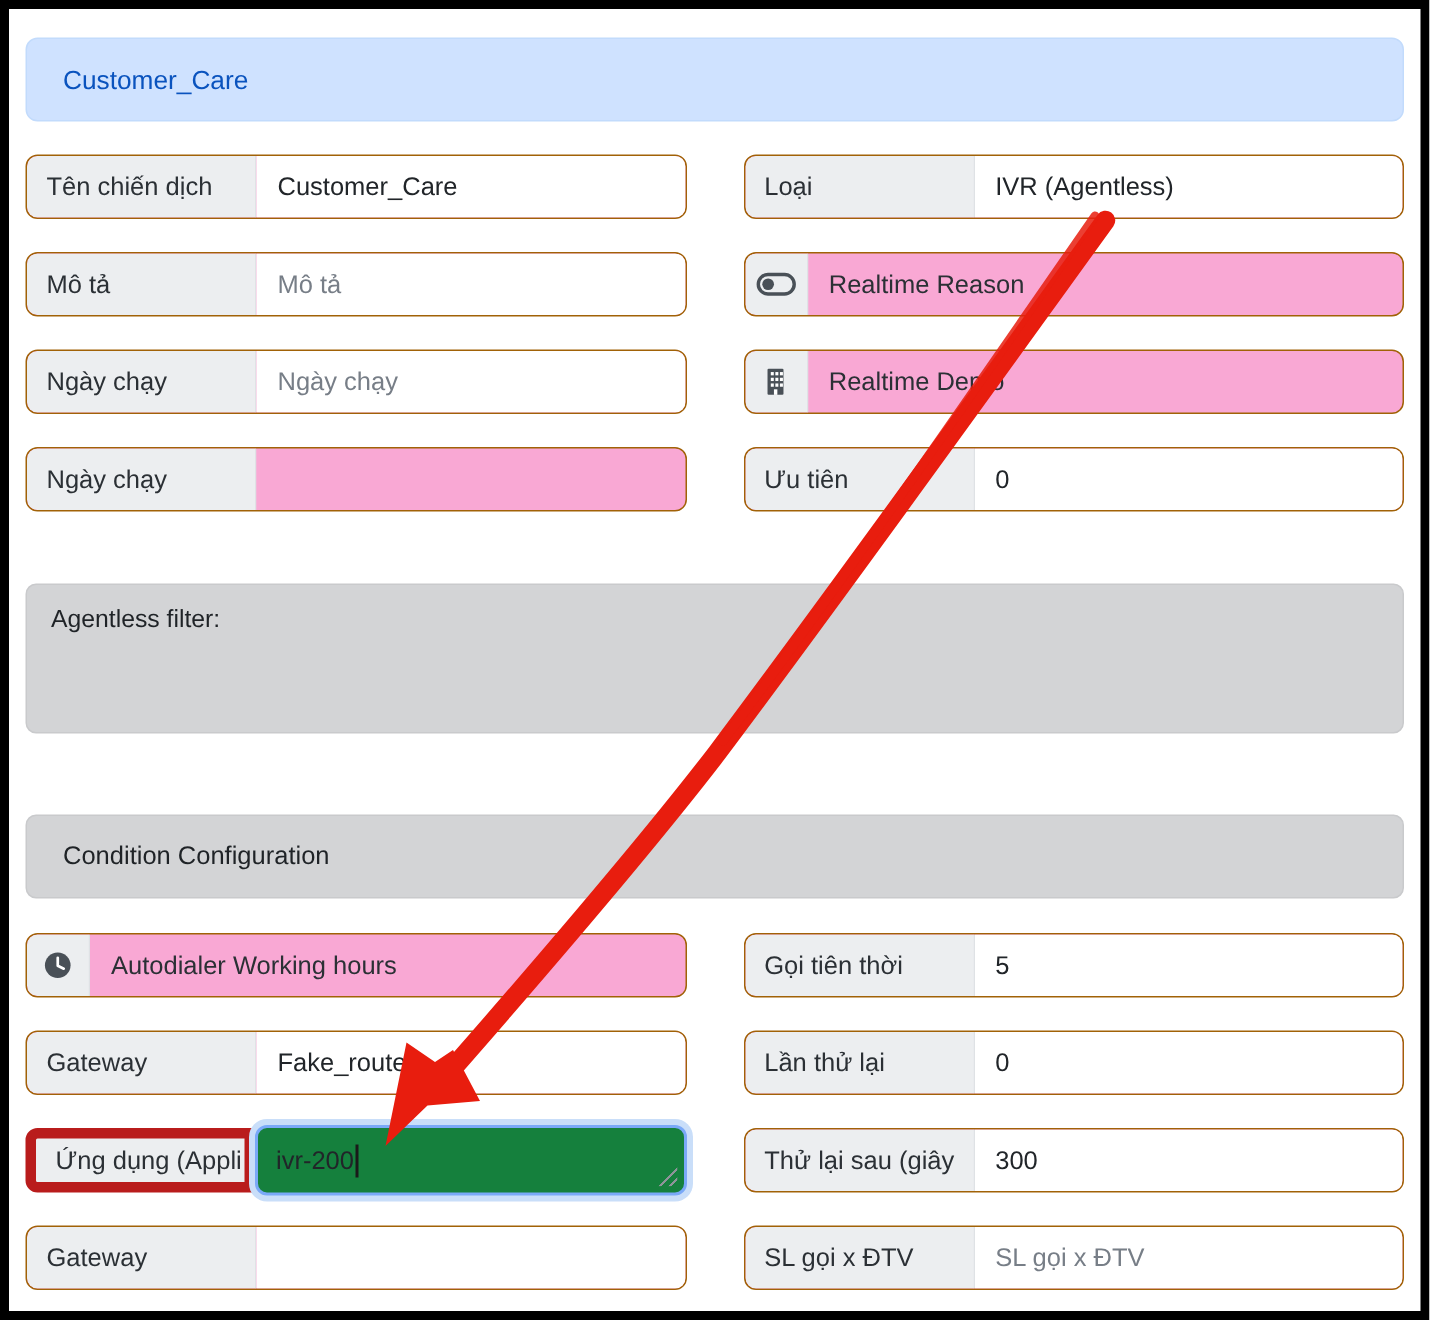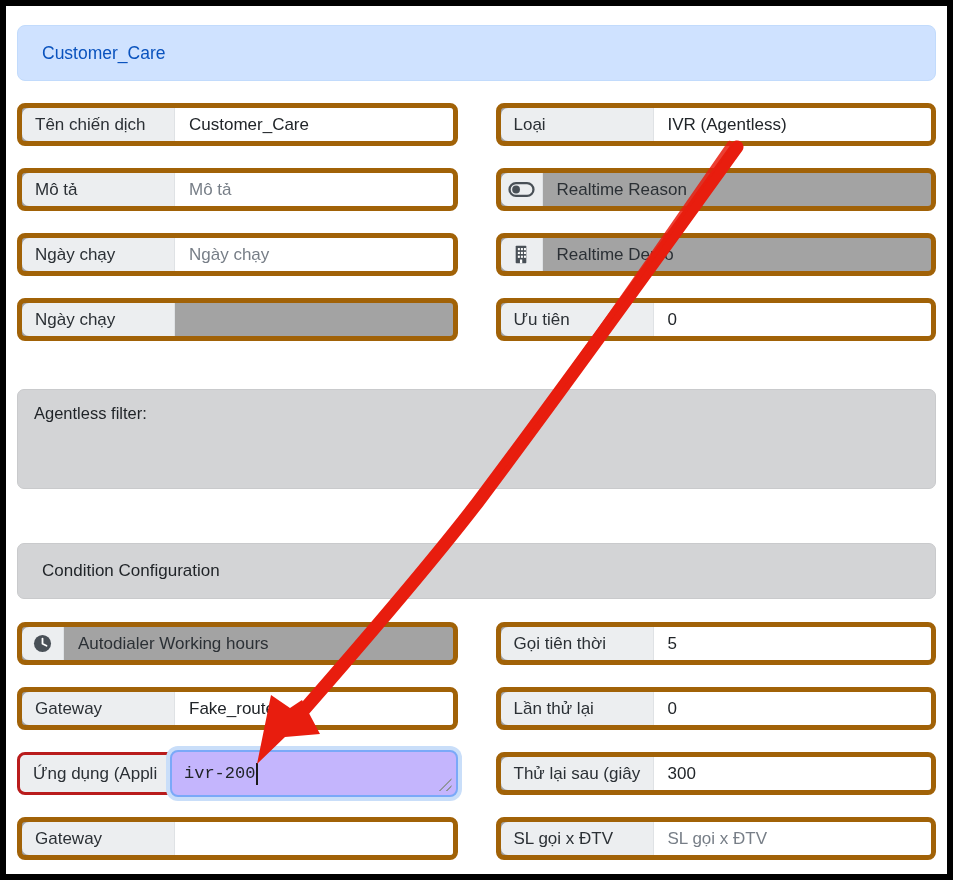--- a/index.html
+++ b/index.html
@@ -34,23 +34,23 @@
     margin-bottom: 22px;
   }
 
   
   .form-row { display: flex; gap: 38px; margin-bottom: 22px; height: 43px; }
   .cell { flex: 1; min-width: 0; }
 
   .fgroup {
     display: flex; align-items: stretch;
     height: 43px;
-    border: 5px solid #a16207;
+    border: 1px solid #a16207;
     border-radius: 8px;
-    background: #a3a3a3;
+    background: #f9a8d4;
     overflow: hidden;
   }
   .gl {
     flex: none;
     width: 153px;
     background: #eceef0;
     border-right: 1px solid #dfe2e5;
     border-radius: 7px 0 0 7px;
     display: flex; align-items: center;
     padding: 0 13px;
@@ -104,37 +104,36 @@
     display: flex; align-items: center;
     padding: 0 24px;
     font-size: 17px;
     color: #1f2327;
     margin-bottom: 23px;
   }
 
   
   .fgroup.focus-row { border: none; border-radius: 0; overflow: visible; background: transparent; }
   .focus-row .gl {
-    border: 3px solid #b91c1c;
+    border: 7px solid #b91c1c;
     border-radius: 8px 0 0 8px;
   }
   .app-textarea {
     position: relative;
     flex: 1; min-width: 0;
-    background: #c4b5fd;
+    background: #15803d;
     border: 2px solid #7aa9f8;
     border-radius: 8px;
     box-shadow: 0 0 0 4px #c9def9;
     margin: -2px 0 -2px 0;
     padding: 0 12px;
     display: flex; align-items: center;
     font-size: 17px;
     color: #212529;
     z-index: 2;
-    font-family: Liberation Mono, monospace;
   }
   .caret { display: inline-block; width: 2px; height: 22px; background: #1a1a1a; margin-left: 1px; vertical-align: middle; }
 
   
   .icon-svg { display: block; }
 
   
   .arrow-overlay {
     position: absolute; left: 0; top: 0;
     width: 941px; height: 868px;

